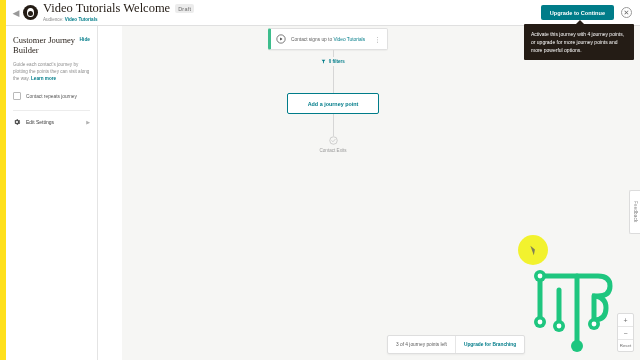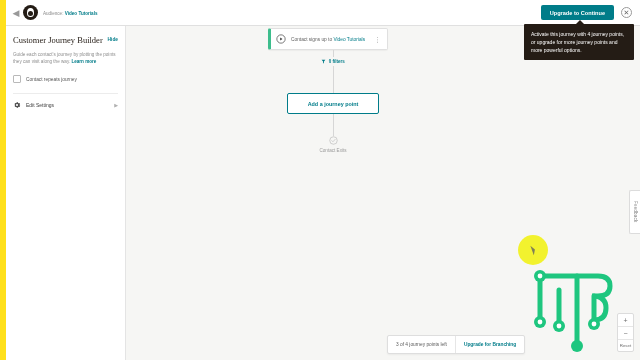--- a/index.html
+++ b/index.html
@@ -143,21 +143,21 @@
     top: -4px; left: 52px;
     border-left: 4px solid transparent;
     border-right: 4px solid transparent;
     border-bottom: 4px solid #241c15;
   }
 
   
   .sidebar {
     position: absolute;
     left: 6px; top: 26px;
-    width: 120px; height: 334px;
+    width: 92px; height: 334px;
     background: #ffffff;
     border-right: 1px solid #e4e4e4;
     padding: 9px 7px 0 7px;
     z-index: 4;
   }
   .sidebar-head {
     display: flex;
     align-items: flex-start;
     justify-content: space-between;
   }
@@ -417,20 +417,24 @@
 <body>
 
 <div class="app">
 
   <div class="yellow-strip"></div>
 
   <div class="header">
     <div class="back-chevron">◀</div>
     <div class="logo"></div>
     <div class="title-block">
+      <div class="title-row">
+        <div class="page-title">Video Tutorials Welcome</div>
+        <div class="draft-badge">Draft</div>
+      </div>
       <div class="subtitle">
         <span>Audience:</span>
         <span class="aud-link">Video Tutorials</span>
       </div>
     </div>
     <div class="header-right">
       <button class="upgrade-btn">Upgrade to Continue</button>
       <div class="close-icon">✕</div>
     </div>
   </div>

